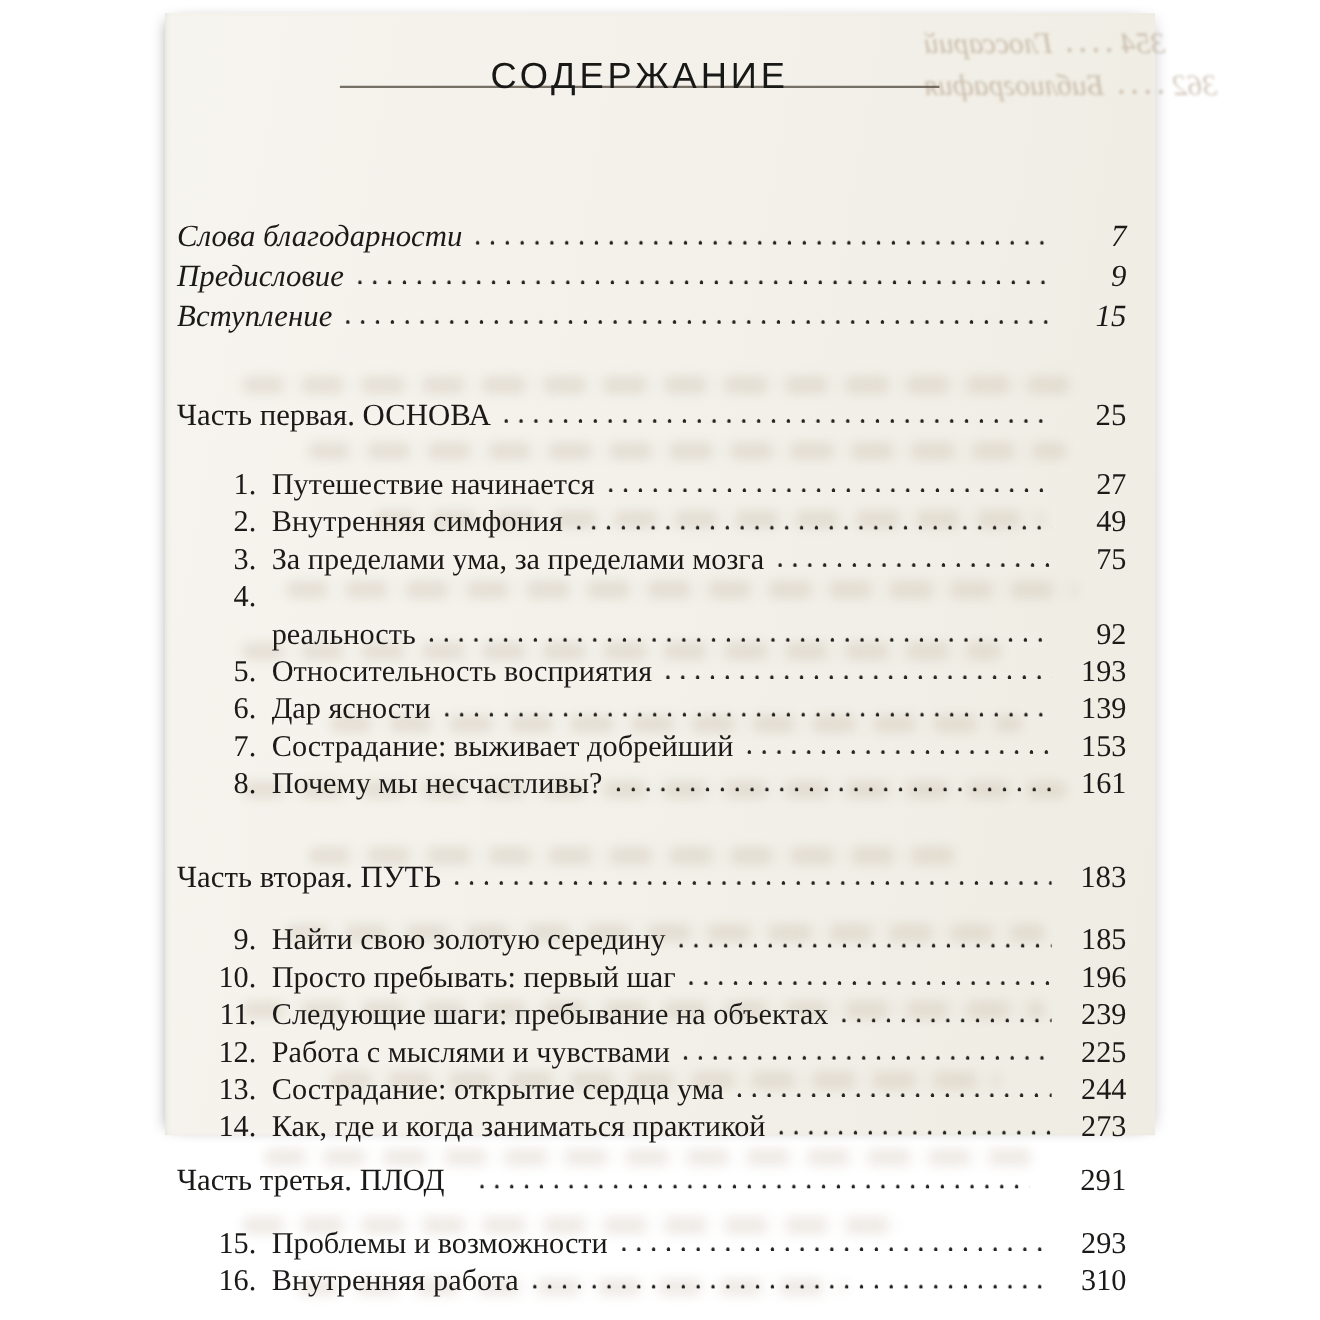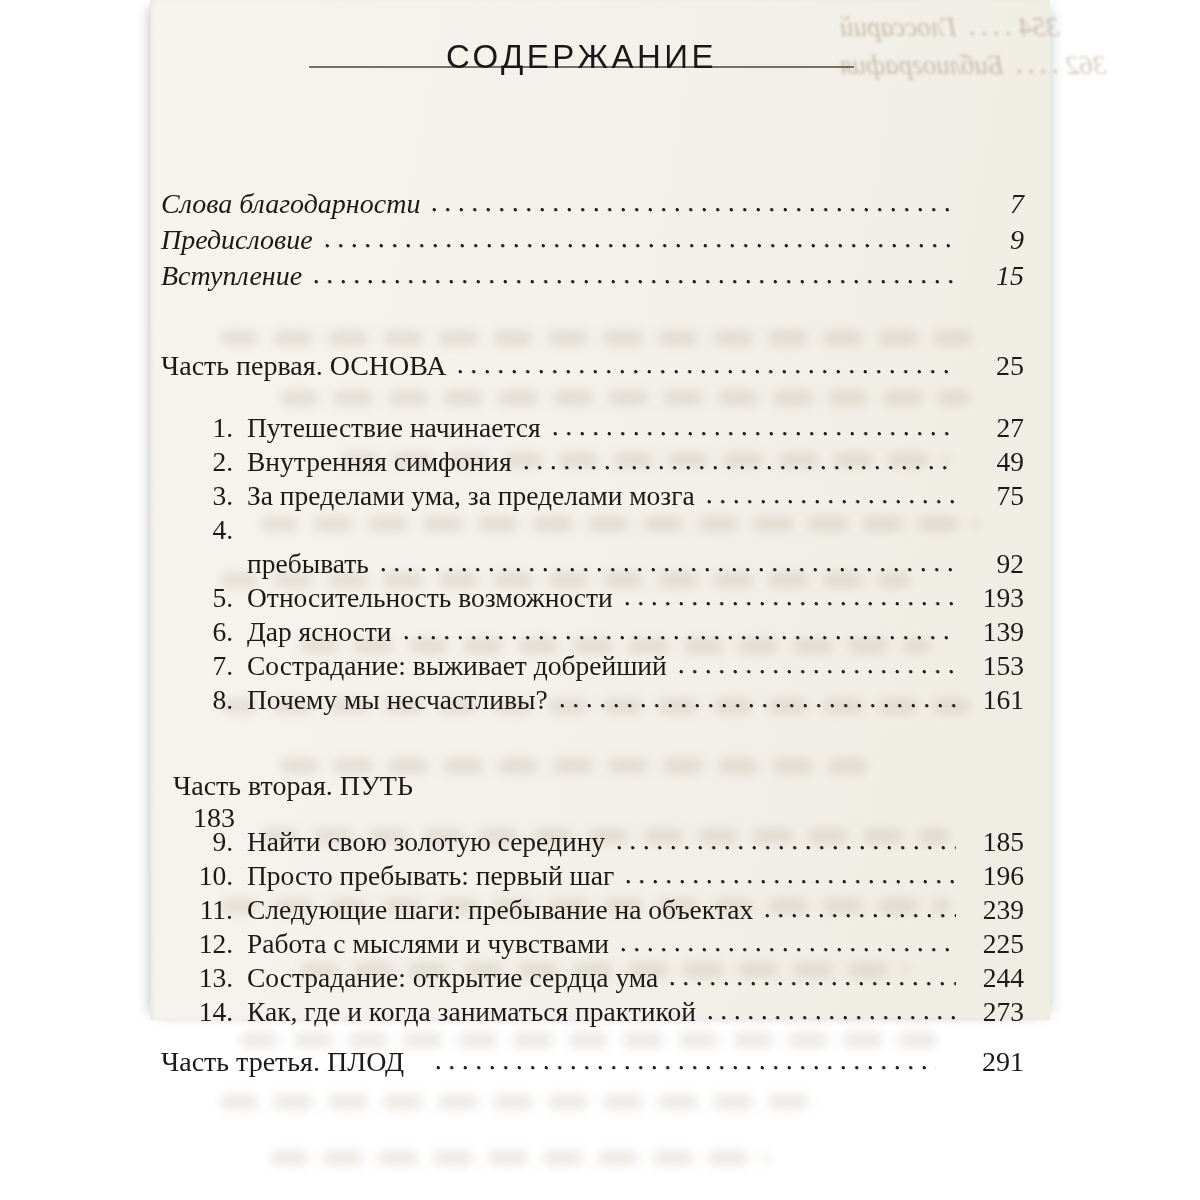--- a/index.html
+++ b/index.html
@@ -2,21 +2,21 @@
 <html><head>
 <meta charset="utf-8">
 <style>
   html,body{margin:0;padding:0;}
   body{
     width:1200px;height:1200px;position:relative;overflow:hidden;
     background:#ffffff;
     font-family:"Liberation Serif", serif;
   }
   .book-page{
-    position:absolute;left:150px;top:0;width:900px;height:1020px;
+    position:absolute;left:150px;top:12px;width:900px;height:1020px;
     background:linear-gradient(100deg,#f6f4ee 0%,#f3f1ea 45%,#efece3 100%);
     box-shadow:-7px 0 12px -7px rgba(0,0,0,.28), 7px 0 14px -7px rgba(0,0,0,.22),
                inset 3px 0 6px -3px rgba(0,0,0,.10);
   }
   .ghost-layer{position:absolute;inset:0;z-index:1;pointer-events:none;}
   .ghost-row{
     position:absolute;display:flex;align-items:baseline;
     transform:scaleX(-1);
     filter:blur(1.4px);
     color:rgba(148,118,90,.42);
@@ -130,27 +130,27 @@
             <span class="item-num">3.</span>
             <span class="label">За пределами ума, за пределами мозга</span>
             <span class="leader"></span>
             <span class="pg">75</span>
           </div>
           <div class="row item-row">
             <span class="item-num">4.</span>
           </div>
           <div class="row item-row">
             <span class="item-num"></span>
-            <span class="label">пребывать</span>
+            <span class="label">реальность</span>
             <span class="leader"></span>
             <span class="pg">92</span>
           </div>
           <div class="row item-row">
             <span class="item-num">5.</span>
-            <span class="label">Относительность возможности</span>
+            <span class="label">Относительность восприятия</span>
             <span class="leader"></span>
             <span class="pg">193</span>
           </div>
           <div class="row item-row">
             <span class="item-num">6.</span>
             <span class="label">Дар ясности</span>
             <span class="leader"></span>
             <span class="pg">139</span>
           </div>
           <div class="row item-row">
@@ -159,21 +159,21 @@
             <span class="leader"></span>
             <span class="pg">153</span>
           </div>
           <div class="row item-row">
             <span class="item-num">8.</span>
             <span class="label">Почему мы несчастливы?</span>
             <span class="leader"></span>
             <span class="pg">161</span>
           </div>
         </div>
-        <div class="row heading-row" style="margin-top: 52px; flex-direction: column;">
+        <div class="row heading-row" style="margin-top: 52px;">
           <span class="label">Часть вторая. ПУТЬ</span>
           <span class="leader"></span>
           <span class="pg">183</span>
         </div>
         <div style="margin-top: 20px;">
           <div class="row item-row">
             <span class="item-num">9.</span>
             <span class="label">Найти свою золотую середину</span>
             <span class="leader"></span>
             <span class="pg">185</span>
@@ -206,16 +206,30 @@
             <span class="item-num">14.</span>
             <span class="label">Как, где и когда заниматься практикой</span>
             <span class="leader"></span>
             <span class="pg">273</span>
           </div>
         </div>
         <div class="row heading-row" style="margin-top: 16px; gap: 20px;">
           <span class="label">Часть третья. ПЛОД</span>
           <span class="leader"></span>
           <span class="pg">291</span>
+        </div>
+        <div style="margin-top: 20px;">
+          <div class="row item-row">
+            <span class="item-num">15.</span>
+            <span class="label">Проблемы и возможности</span>
+            <span class="leader"></span>
+            <span class="pg">293</span>
+          </div>
+          <div class="row item-row">
+            <span class="item-num">16.</span>
+            <span class="label">Внутренняя работа</span>
+            <span class="leader"></span>
+            <span class="pg">310</span>
+          </div>
         </div>
       </div>
   </div>
 </div>
 
 </body></html>

